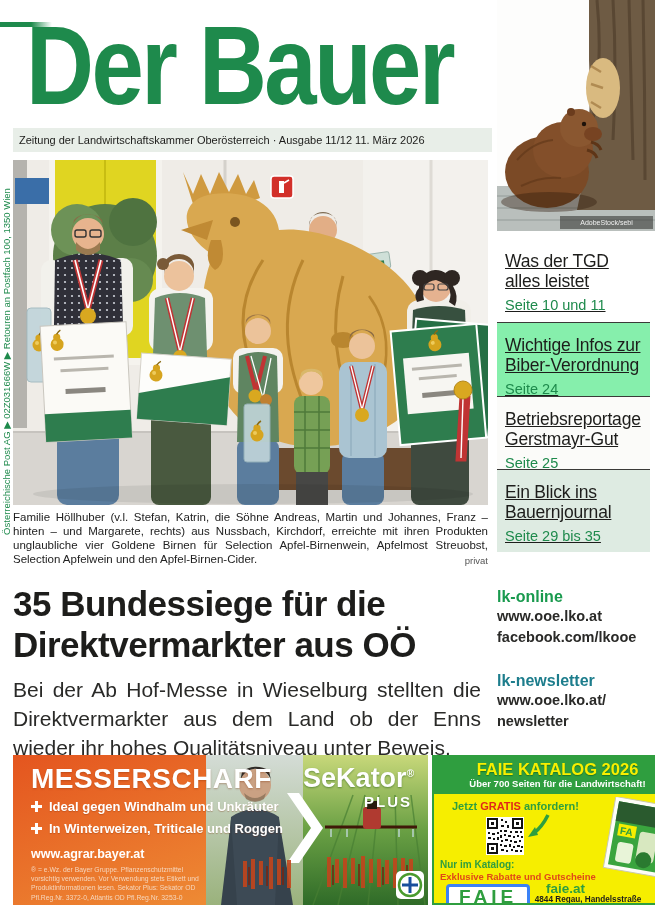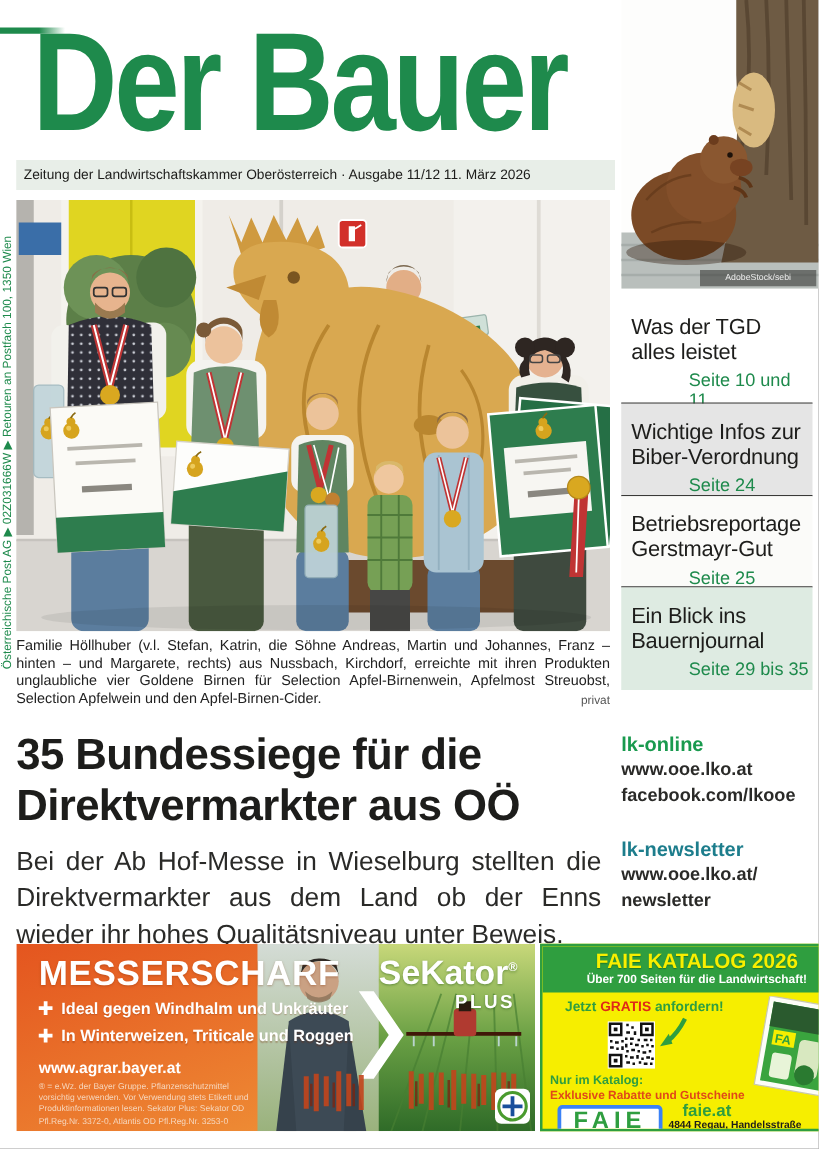--- a/index.html
+++ b/index.html
@@ -32,26 +32,26 @@
   
   #headline{left:13px;top:583px;width:478px;font-size:35px;font-weight:700;
     letter-spacing:-.5px;line-height:1.18;color:#1d1d1b;white-space:pre-line;}
   #lead{left:13px;top:676px;width:468px;font-size:21px;line-height:1.38;
     text-align:justify;color:#2a2a28;}
 
   
   #beaver{left:497px;top:0;width:158px;height:231px;}
   #beaver-credit{left:560px;top:216px;width:93px;height:13px;background:rgba(45,45,42,.55);
     color:#eee;font-size:7px;display:flex;align-items:center;justify-content:center;}
-  .teaser{left:497px;width:153px;box-sizing:border-box;padding:12px 0 0 8px;}
+  .teaser{left:497px;width:153px;box-sizing:border-box;padding:12px 0 0 8px;text-decoration:underline;}
   .teaser .t{font-size:17.5px;letter-spacing:-.2px;color:#1d1d1b;line-height:1.15;
     white-space:pre-line;width:148px;}
-  .teaser .p{font-size:14.5px;color:#1e8a4c;margin-top:6px;margin-left:46px;}
+  .teaser .p{font-size:14.5px;color:#1e8a4c;margin-top:6px;}
   #teaser-1{top:239px;height:83px;background:#fff;}
-  #teaser-2{top:323px;height:73px;background:#e5e5e5;}
+  #teaser-2{top:323px;height:73px;background:#86efac;}
   #teaser-3{top:397px;height:72px;background:#fbfbf9;}
   #teaser-4{top:470px;height:82px;background:#deebe2;}
   .sep{left:497px;width:153px;height:0;border-top:1px solid #3a3a38;}
   #sep-1{top:322px;} #sep-2{top:396px;} #sep-3{top:469px;}
 
   #lk-online{left:497px;top:588px;width:155px;}
   #lk-newsletter{left:497px;top:672px;width:155px;}
   .lk-h{font-size:16px;font-weight:700;}
   #lk-online .lk-h{color:#199a4e;}
   #lk-newsletter .lk-h{color:#1d7d8c;}

